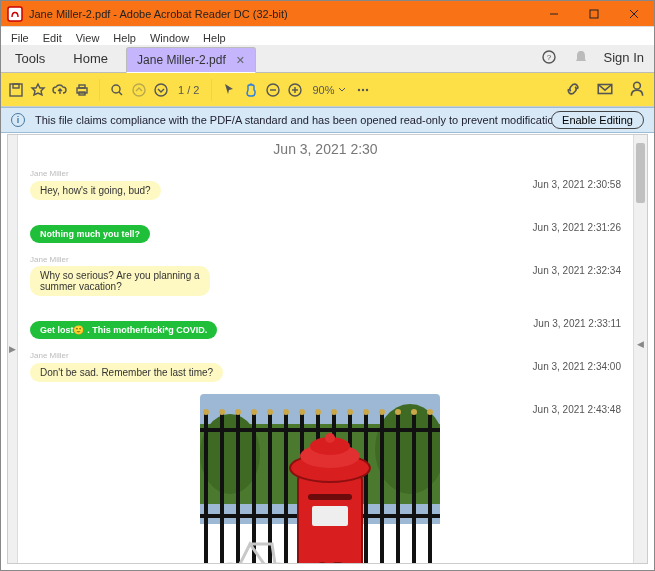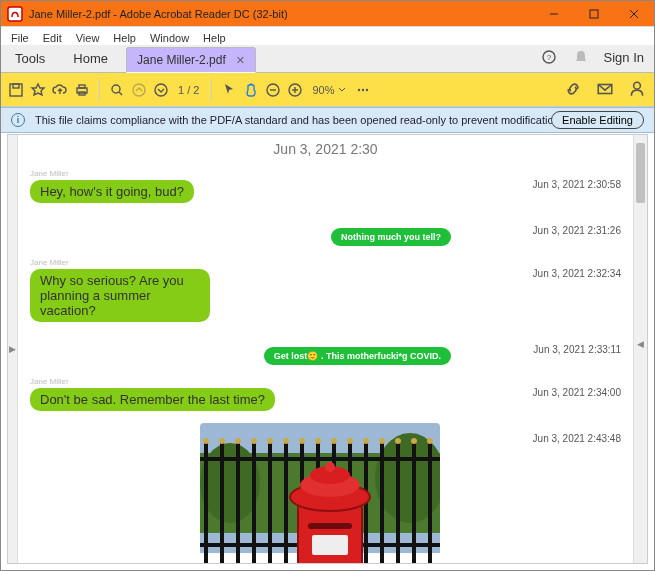--- a/index.html
+++ b/index.html
@@ -44,23 +44,23 @@
   .left-gutter { width: 10px; background: #f0f0f0; border-right: 1px solid #ddd; display: flex; align-items: center; justify-content: center; }
   .right-gutter { width: 14px; background: #f0f0f0; border-left: 1px solid #ddd; position: relative; }
   .scroll-thumb { position: absolute; top: 8px; left: 2px; width: 9px; height: 60px; background: #c0c0c0; border-radius: 2px; }
   .page { flex: 1; background: #fff; overflow: hidden; position: relative; padding: 4px 12px 0 12px; }
 
   .date-header { text-align: center; font-size: 14px; color: #777; margin-top: 2px; }
 
   .row { position: relative; margin-top: 12px; }
   .sender { font-size: 8px; color: #bbb; margin-bottom: 2px; }
   .sender.right { text-align: right; padding-right: 170px; }
-  .bubble-gray { display: inline-block; background: #84cc16; border-radius: 10px; padding: 4px 10px; font-size: 13px; color: #333; max-width: 260px; }
+  .bubble-gray { display: inline-block; background: #fef9c3; border-radius: 10px; padding: 4px 10px; font-size: 10px; color: #333; max-width: 260px; }
   .bubble-green { display: inline-block; background: #1fbf3a; color: #fff; border-radius: 10px; padding: 4px 10px; font-size: 9px; font-weight: bold; max-width: 220px; }
-  .green-wrap { text-align: right; padding-right: 170px; }
+  .green-wrap { text-align: left; padding-right: 170px; }
   .ts { position: absolute; right: 0; top: 10px; font-size: 10px; color: #555; }
 
   .photo { margin-left: 170px; margin-top: 6px; width: 240px; height: 222px; border-radius: 4px; overflow: hidden; position: relative; }
 
   .gutter-arrow { font-size: 9px; color: #888; }
 </style>
 </head>
 <body>
 
 <div class="titlebar">

